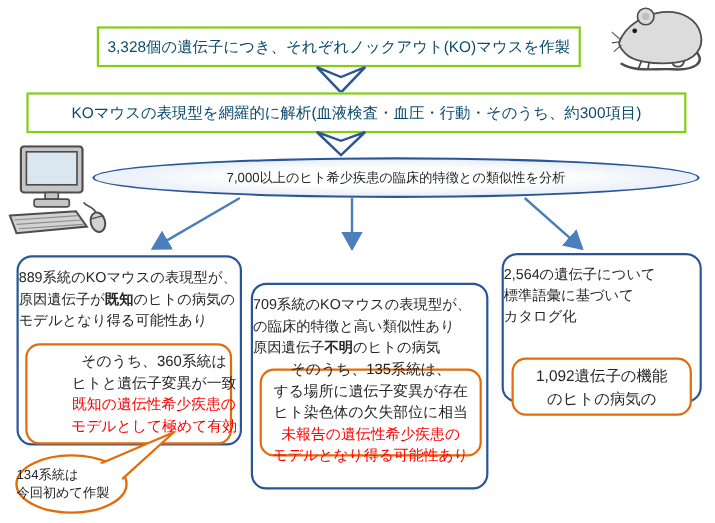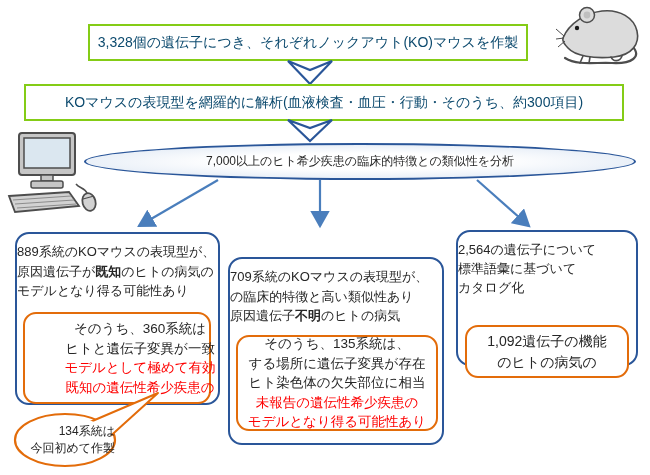--- a/index.html
+++ b/index.html
@@ -34,21 +34,21 @@
     position:absolute;box-sizing:border-box;background:#ffffff;
     border:2.5px solid #e36c0a;border-radius:13px;
     display:flex;flex-direction:column;align-items:center;justify-content:center;
     text-align:center;
   }
   .hl-line-black{font-size:13.5px;line-height:19.5px;color:#262626;white-space:nowrap;}
   .hl-line-red{font-size:13.5px;line-height:19.5px;color:#fe0000;white-space:nowrap;}
   .hl-big{font-size:14px;line-height:21px;}
   
   .callout-text{
-    position:absolute;text-align:right;font-size:12px;line-height:17px;color:#262626;white-space:nowrap;
+    position:absolute;text-align:left;font-size:12px;line-height:17px;color:#262626;white-space:nowrap;
   }
   svg{display:block;}
 </style>
 </head>
 <body>
 
 <div class="canvas">
 
   <div class="abs" style="left:556px;top:0px;width:94px;height:68px;">
     <svg width="94" height="68" viewBox="0 0 94 68">
@@ -116,32 +116,32 @@
 
   <div class="col" style="left:15px;top:232px;width:205px;height:173px;">
     <div class="col-summary">
       <div><span>889系統のKOマウスの表現型が、</span></div>
       <div><span>原因遺伝子が</span><b>既知</b><span>のヒトの病気の</span></div>
       <div><span>モデルとなり得る可能性あり</span></div>
     </div>
     <div class="hl-box" style="left:6px;top:78px;width:188px;height:92px;padding-left:46px;">
       <div class="hl-line-black">そのうち、360系統は</div>
       <div class="hl-line-black">ヒトと遺伝子変異が一致</div>
+      <div class="hl-line-red">既知の遺伝性希少疾患の</div>
       <div class="hl-line-red">モデルとして極めて有効</div>
-      <div class="hl-line-red">既知の遺伝性希少疾患の</div>
     </div>
   </div>
 
   <div class="col" style="left:228px;top:232px;width:216px;height:188px;margin-top:25px;">
     <div class="col-summary">
       <div><span>709系統のKOマウスの表現型が、</span></div>
       <div><span>の臨床的特徴と高い類似性あり</span></div>
       <div><span>原因遺伝子</span><b>不明</b><span>のヒトの病気</span></div>
     </div>
-    <div class="hl-box" style="left:6px;top:76px;width:202px;height:96px;">
+    <div class="hl-box" style="left:6px;top:76px;width:202px;height:80px;">
       <div class="hl-line-black">そのうち、135系統は、</div>
       <div class="hl-line-black">する場所に遺伝子変異が存在</div>
       <div class="hl-line-black">ヒト染色体の欠失部位に相当</div>
       <div class="hl-line-red">未報告の遺伝性希少疾患の</div>
       <div class="hl-line-red">モデルとなり得る可能性あり</div>
     </div>
   </div>
 
   <div class="col" style="left:456px;top:230px;width:182px;height:136px;">
     <div class="col-summary" style="line-height:19px;">

